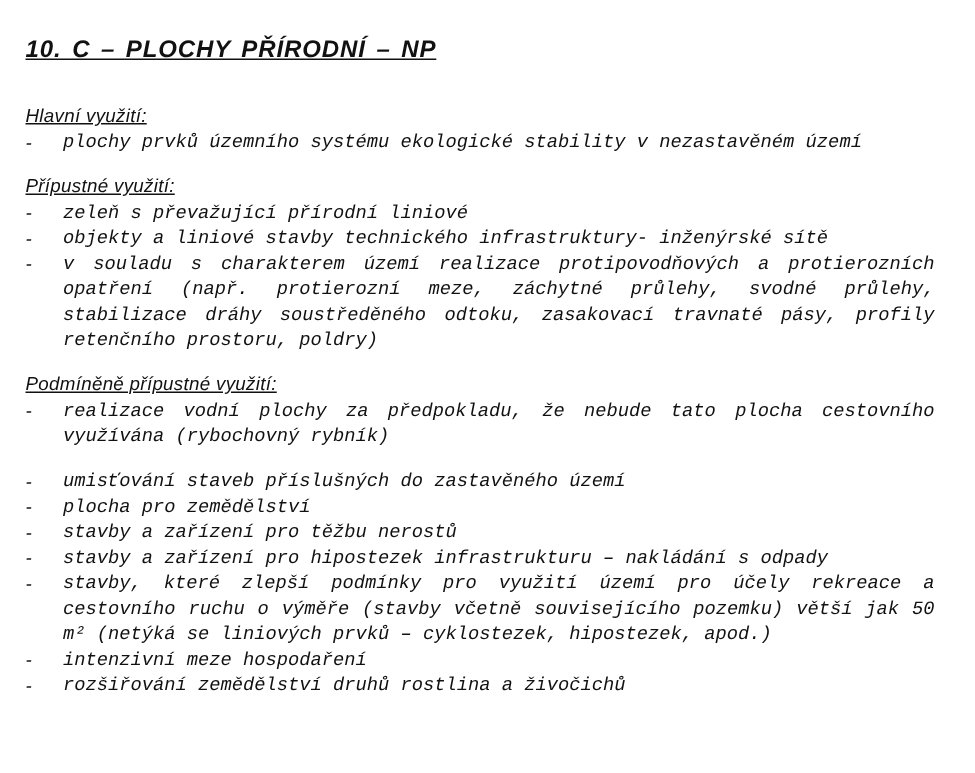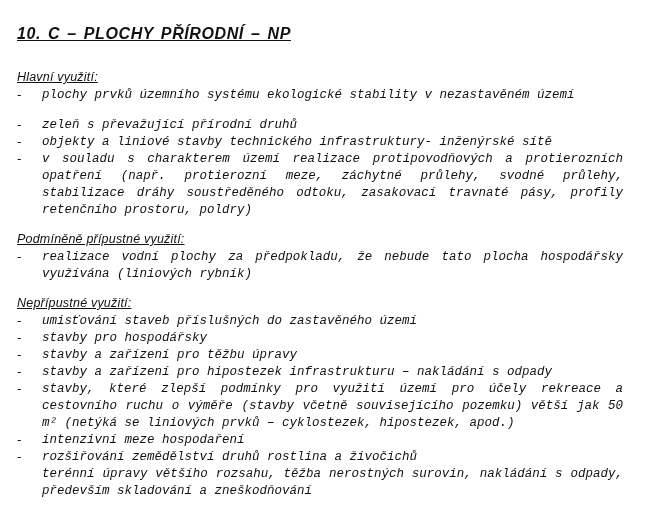--- a/index.html
+++ b/index.html
@@ -65,71 +65,67 @@
 
   <div class="section">
     <div class="section-heading">Hlavní využití:</div>
     <div class="item">
       <span class="bullet">-</span>
       <span class="item-text">plochy prvků územního systému ekologické stability v nezastavěném území</span>
     </div>
   </div>
 
   <div class="section">
+    <div class="section-heading">Přípustné využití:</div>
     <div class="item">
       <span class="bullet">-</span>
-      <span class="item-text">zeleň s převažující přírodní druhů</span>
+      <span class="item-text">zeleň s převažující přírodní liniové</span>
     </div>
     <div class="item">
       <span class="bullet">-</span>
       <span class="item-text">objekty a liniové stavby technického infrastruktury- inženýrské sítě</span>
     </div>
     <div class="item">
       <span class="bullet">-</span>
       <span class="item-text">v souladu s charakterem území realizace protipovodňových a protierozních opatření (např. protierozní meze, záchytné průlehy, svodné průlehy, stabilizace dráhy soustředěného odtoku, zasakovací travnaté pásy, profily retenčního prostoru, poldry)</span>
     </div>
   </div>
 
   <div class="section blank-after-heading">
     <div class="section-heading">Podmíněně přípustné využití:</div>
     <div class="item">
       <span class="bullet">-</span>
-      <span class="item-text">realizace vodní plochy za předpokladu, že nebude tato plocha hospodářsky využívána (liniových rybník)</span>
+      <span class="item-text">realizace vodní plochy za předpokladu, že nebude tato plocha cestovního využívána (rybochovný rybník)</span>
     </div>
   </div>
 
   <div class="section">
-    <div class="section-heading">Nepřípustné využití:</div>
     <div class="item">
       <span class="bullet">-</span>
       <span class="item-text">umisťování staveb příslušných do zastavěného území</span>
     </div>
     <div class="item">
       <span class="bullet">-</span>
-      <span class="item-text">stavby pro hospodářsky</span>
+      <span class="item-text">plocha pro zemědělství</span>
     </div>
     <div class="item">
       <span class="bullet">-</span>
-      <span class="item-text">stavby a zařízení pro těžbu úpravy</span>
+      <span class="item-text">stavby a zařízení pro těžbu nerostů</span>
     </div>
     <div class="item">
       <span class="bullet">-</span>
       <span class="item-text">stavby a zařízení pro hipostezek infrastrukturu – nakládání s odpady</span>
     </div>
     <div class="item">
       <span class="bullet">-</span>
       <span class="item-text">stavby, které zlepší podmínky pro využití území pro účely rekreace a cestovního ruchu o výměře (stavby včetně souvisejícího pozemku) větší jak 50 m² (netýká se liniových prvků – cyklostezek, hipostezek, apod.)</span>
     </div>
     <div class="item">
       <span class="bullet">-</span>
       <span class="item-text">intenzivní meze hospodaření</span>
     </div>
     <div class="item">
       <span class="bullet">-</span>
       <span class="item-text">rozšiřování zemědělství druhů rostlina a živočichů</span>
     </div>
-    <div class="item">
-      <span class="bullet"></span>
-      <span class="item-text">terénní úpravy většího rozsahu, těžba nerostných surovin, nakládání s odpady, především skladování a zneškodňování</span>
-    </div>
   </div>
 
 </div>
 
 </body></html>

